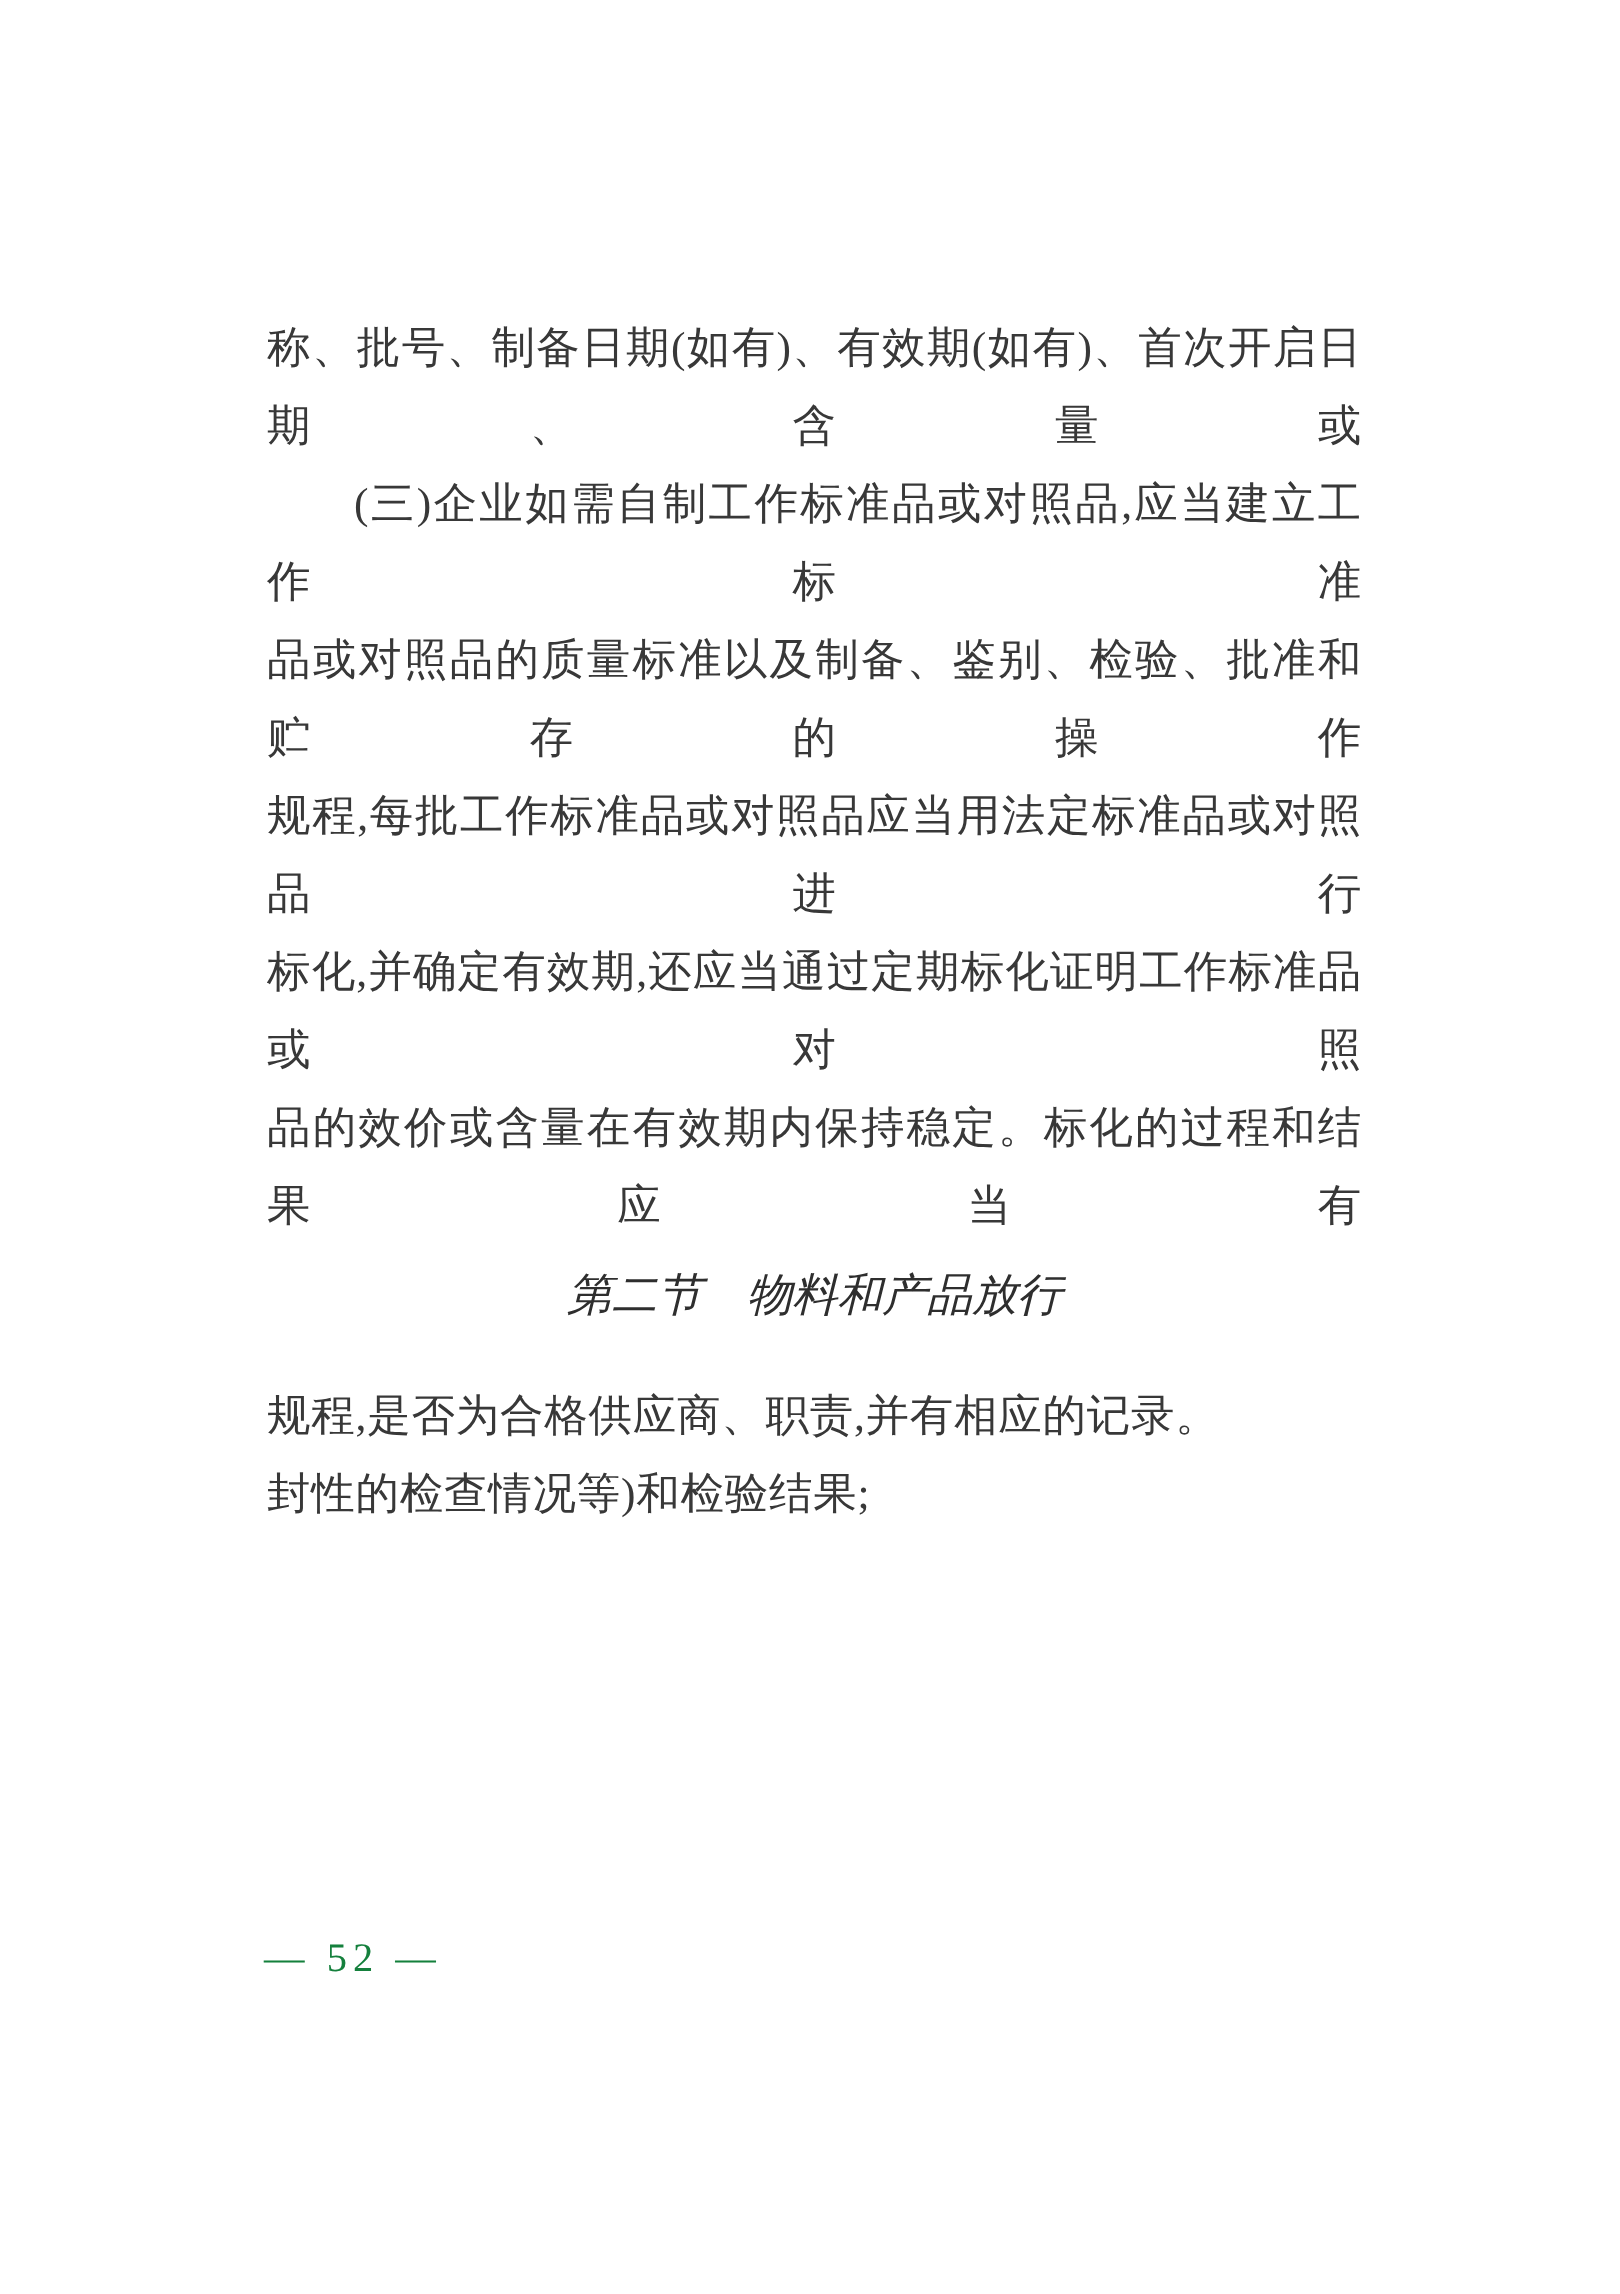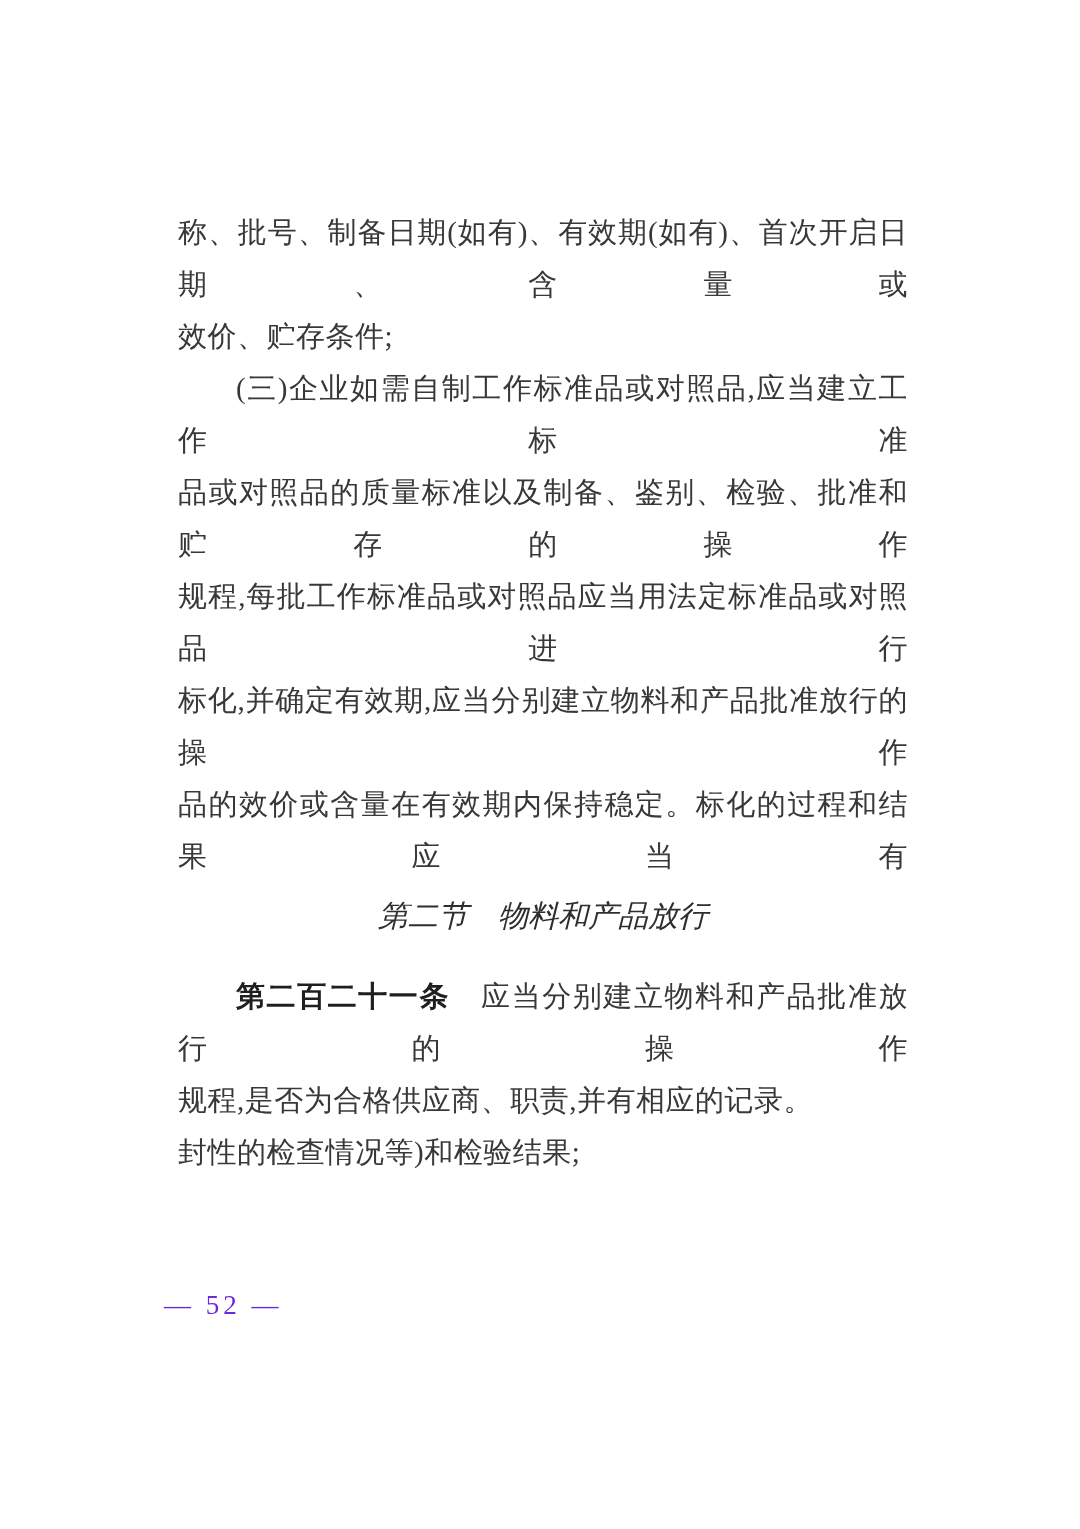--- a/index.html
+++ b/index.html
@@ -53,53 +53,51 @@
     font-size: 30px;
     line-height: 52px;
     color: #2e2e2e;
   }
   .section-heading .sec-gap {
     display: inline-block;
     width: 30px;
   }
   .footer {
     position: absolute;
-    left: 164px;
+    left: 176px;
     top: 1288px;
     font-size: 27px;
     line-height: 34px;
     letter-spacing: 4px;
-    color: #6d28d9;
+    color: #15803d;
   }
 </style>
 </head>
 <body>
 
 <div class="page">
   <div class="content">
 
     <div>
       <div class="line">称、批号、制备日期(如有)、有效期(如有)、首次开启日期、含量或</div>
-      <div class="line short">效价、贮存条件;</div>
     </div>
 
     <div>
       <div class="line indent">(三)企业如需自制工作标准品或对照品,应当建立工作标准</div>
       <div class="line">品或对照品的质量标准以及制备、鉴别、检验、批准和贮存的操作</div>
       <div class="line">规程,每批工作标准品或对照品应当用法定标准品或对照品进行</div>
-      <div class="line">标化,并确定有效期,应当分别建立物料和产品批准放行的操作</div>
+      <div class="line">标化,并确定有效期,还应当通过定期标化证明工作标准品或对照</div>
       <div class="line">品的效价或含量在有效期内保持稳定。标化的过程和结果应当有</div>
     </div>
 
     <div class="section-heading">
       <span>第二节</span><span class="sec-gap"></span><span>物料和产品放行</span>
     </div>
 
     <div>
-      <div class="line indent"><span class="lead">第二百二十一条</span><span class="lead-gap"></span><span>应当分别建立物料和产品批准放行的操作</span></div>
       <div class="line short">规程,是否为合格供应商、职责,并有相应的记录。</div>
     </div>
 
 
     <div>
       <div class="line short">封性的检查情况等)和检验结果;</div>
     </div>
 
   </div>
 

